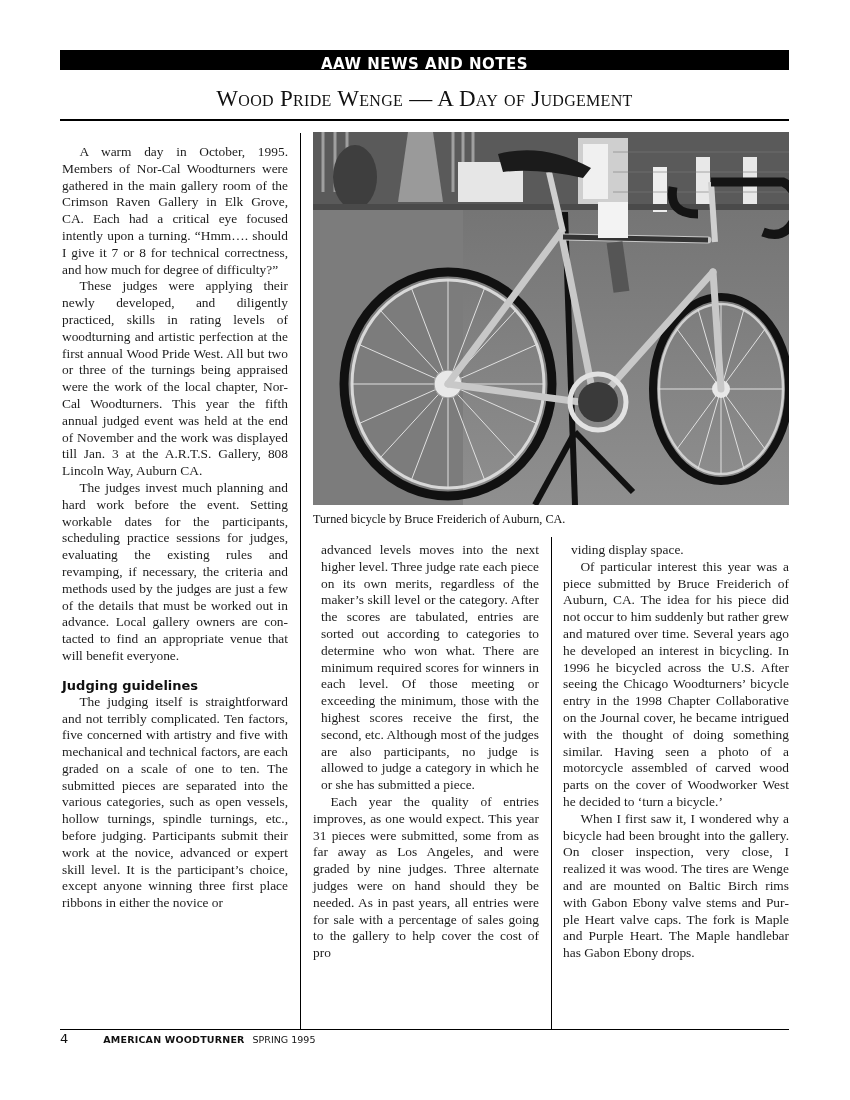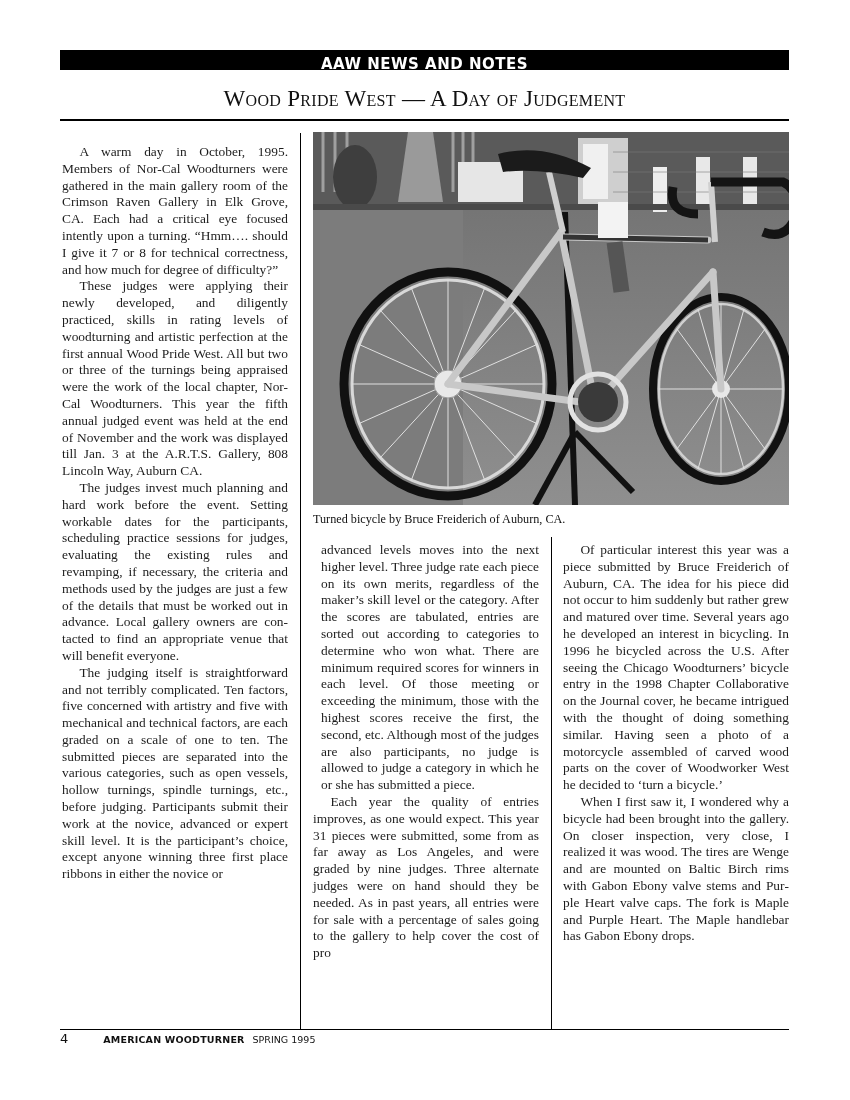--- a/index.html
+++ b/index.html
@@ -21,27 +21,28 @@
   .caption { position:absolute; left:313px; top:511px; width:476px; font-family:Liberation Serif, serif; font-size:12.2px; line-height:16px; color:#111; }
   .foot-rule { position:absolute; left:60px; top:1029px; width:729px; height:1.3px; background:#000; }
   .footer { position:absolute; left:60px; top:1032px; font-family:"DejaVu Sans", sans-serif; font-size:9.5px; line-height:14px; color:#111; }
   .footer .pg { font-size:13px; margin-right:6px; }
   .footer .mag { font-weight:bold; margin-right:8px; letter-spacing:0.2px;margin-left:29px; }
 </style>
 </head>
 <body>
 
 <div class="banner">AAW NEWS AND NOTES</div>
-<div class="title">Wood Pride West — A Day of Judgement</div>
+<div class="title">Wood Pride Wenge — A Day of Judgement</div>
 <div class="title-rule"></div>
 
 <div class="col col1">
   <p>A warm day in October, 1995. Members of Nor-Cal Woodturners were gathered in the main gallery room of the Crimson Raven Gallery in Elk Grove, CA. Each had a critical eye focused intently upon a turning. “Hmm…. should I give it 7 or 8 for technical correctness, and how much for degree of difficulty?”</p>
   <p>These judges were applying their newly developed, and diligently practiced, skills in rating levels of woodturning and artistic perfection at the first annual Wood Pride West. All but two or three of the turnings being appraised were the work of the local chapter, Nor-Cal Wood­turners. This year the fifth annual judged event was held at the end of November and the work was dis­played till Jan. 3 at the A.R.T.S. Gallery, 808 Lincoln Way, Auburn CA.</p>
   <p>The judges invest much planning and hard work before the event. Set­ting workable dates for the partici­pants, scheduling practice sessions for judges, evaluating the existing rules and revamping, if necessary, the criteria and methods used by the judges are just a few of the details that must be worked out in ad­vance. Local gallery owners are con­tacted to find an appropriate venue that will benefit everyone.</p>
+  <h3>Judging guidelines</h3>
   <p>The judging itself is straightfor­ward and not terribly complicated. Ten factors, five concerned with artistry and five with mechanical and technical factors, are each graded on a scale of one to ten. The submitted pieces are separated into the various categories, such as open vessels, hollow turnings, spindle turnings, etc., before judging. Partic­ipants submit their work at the novice, advanced or expert skill level. It is the participant’s choice, except anyone winning three first place ribbons in either the novice or</p>
 </div>
 
 <div class="vrule vrule1"></div>
 
 <div class="photo" aria-label="Black-and-white photo of a turned wooden bicycle on a display stand in a gallery">
   <svg width="476" height="373" viewBox="0 0 476 373" xmlns="http://www.w3.org/2000/svg">
     <defs>
       <linearGradient id="wall" x1="0" y1="0" x2="0" y2="1">
         <stop offset="0" stop-color="#6e6e6e"></stop>
@@ -152,20 +153,21 @@
 <div class="caption">Turned bicycle by Bruce Freiderich of Auburn, CA.</div>
 
 <div class="col col2">
   <p class="noindent">advanced levels moves into the next higher level. Three judge rate each piece on its own merits, regardless of the maker’s skill level or the cate­gory. After the scores are tabulated, entries are sorted out according to categories to determine who won what. There are minimum required scores for winners in each level. Of those meeting or exceeding the min­imum, those with the highest scores receive the first, the second, etc. Al­though most of the judges are also participants, no judge is allowed to judge a category in which he or she has submitted a piece.</p>
   <p>Each year the quality of entries improves, as one would expect. This year 31 pieces were submitted, some from as far away as Los Angeles, and were graded by nine judges. Three alternate judges were on hand should they be needed. As in past years, all entries were for sale with a percentage of sales going to the gallery to help cover the cost of pro­</p>
 </div>
 
 <div class="vrule vrule2"></div>
 
 <div class="col col3">
+  <p class="noindent">viding display space.</p>
   <p>Of particular interest this year was a piece submitted by Bruce Frei­derich of Auburn, CA. The idea for his piece did not occur to him sud­denly but rather grew and matured over time. Several years ago he de­veloped an interest in bicycling. In 1996 he bicycled across the U.S. After seeing the Chicago Woodturn­ers’ bicycle entry in the 1998 Chapter Collaborative on the Journal cover, he became intrigued with the thought of doing something similar. Having seen a photo of a motorcycle assembled of carved wood parts on the cover of Woodworker West he decided to ‘turn a bicycle.’</p>
   <p>When I first saw it, I wondered why a bicycle had been brought into the gallery. On closer inspection, very close, I realized it was wood. The tires are Wenge and are mounted on Baltic Birch rims with Gabon Ebony valve stems and Pur­ple Heart valve caps. The fork is Maple and Purple Heart. The Maple handlebar has Gabon Ebony drops.</p>
 </div>
 
 <div class="foot-rule"></div>
 <div class="footer">
   <span class="pg">4</span><span class="mag">AMERICAN WOODTURNER</span><span>SPRING 1995</span>
 </div>
 
 </body></html>

